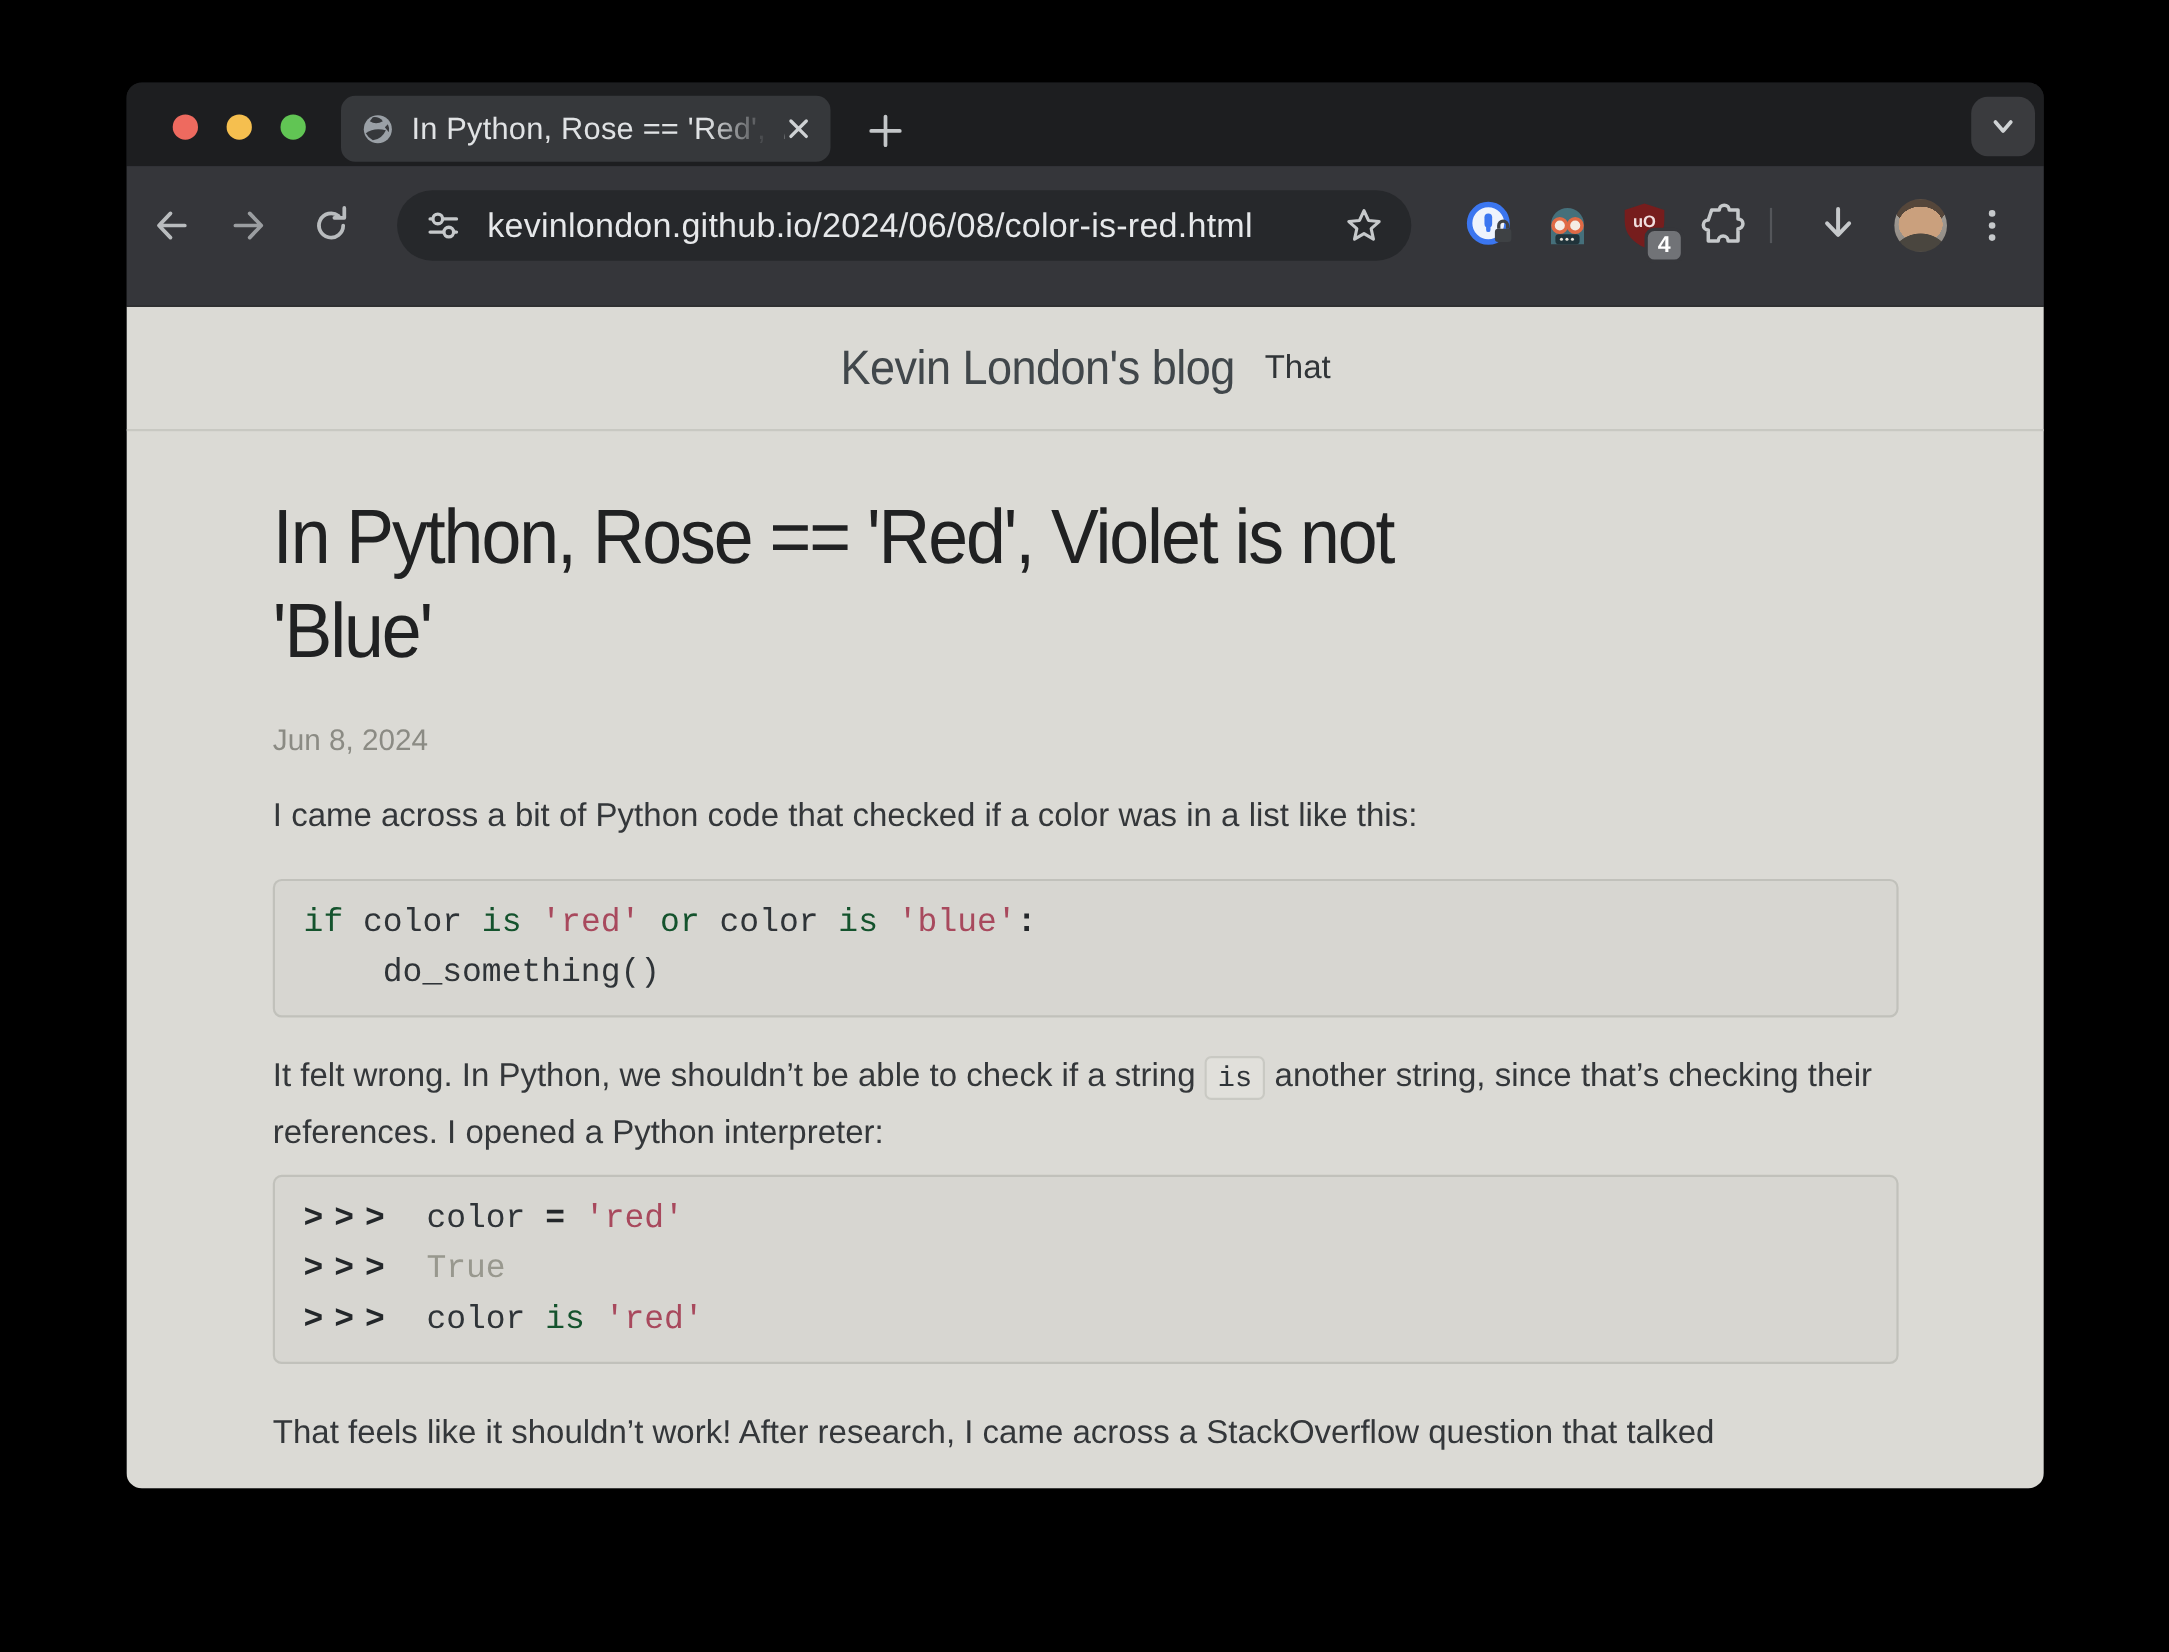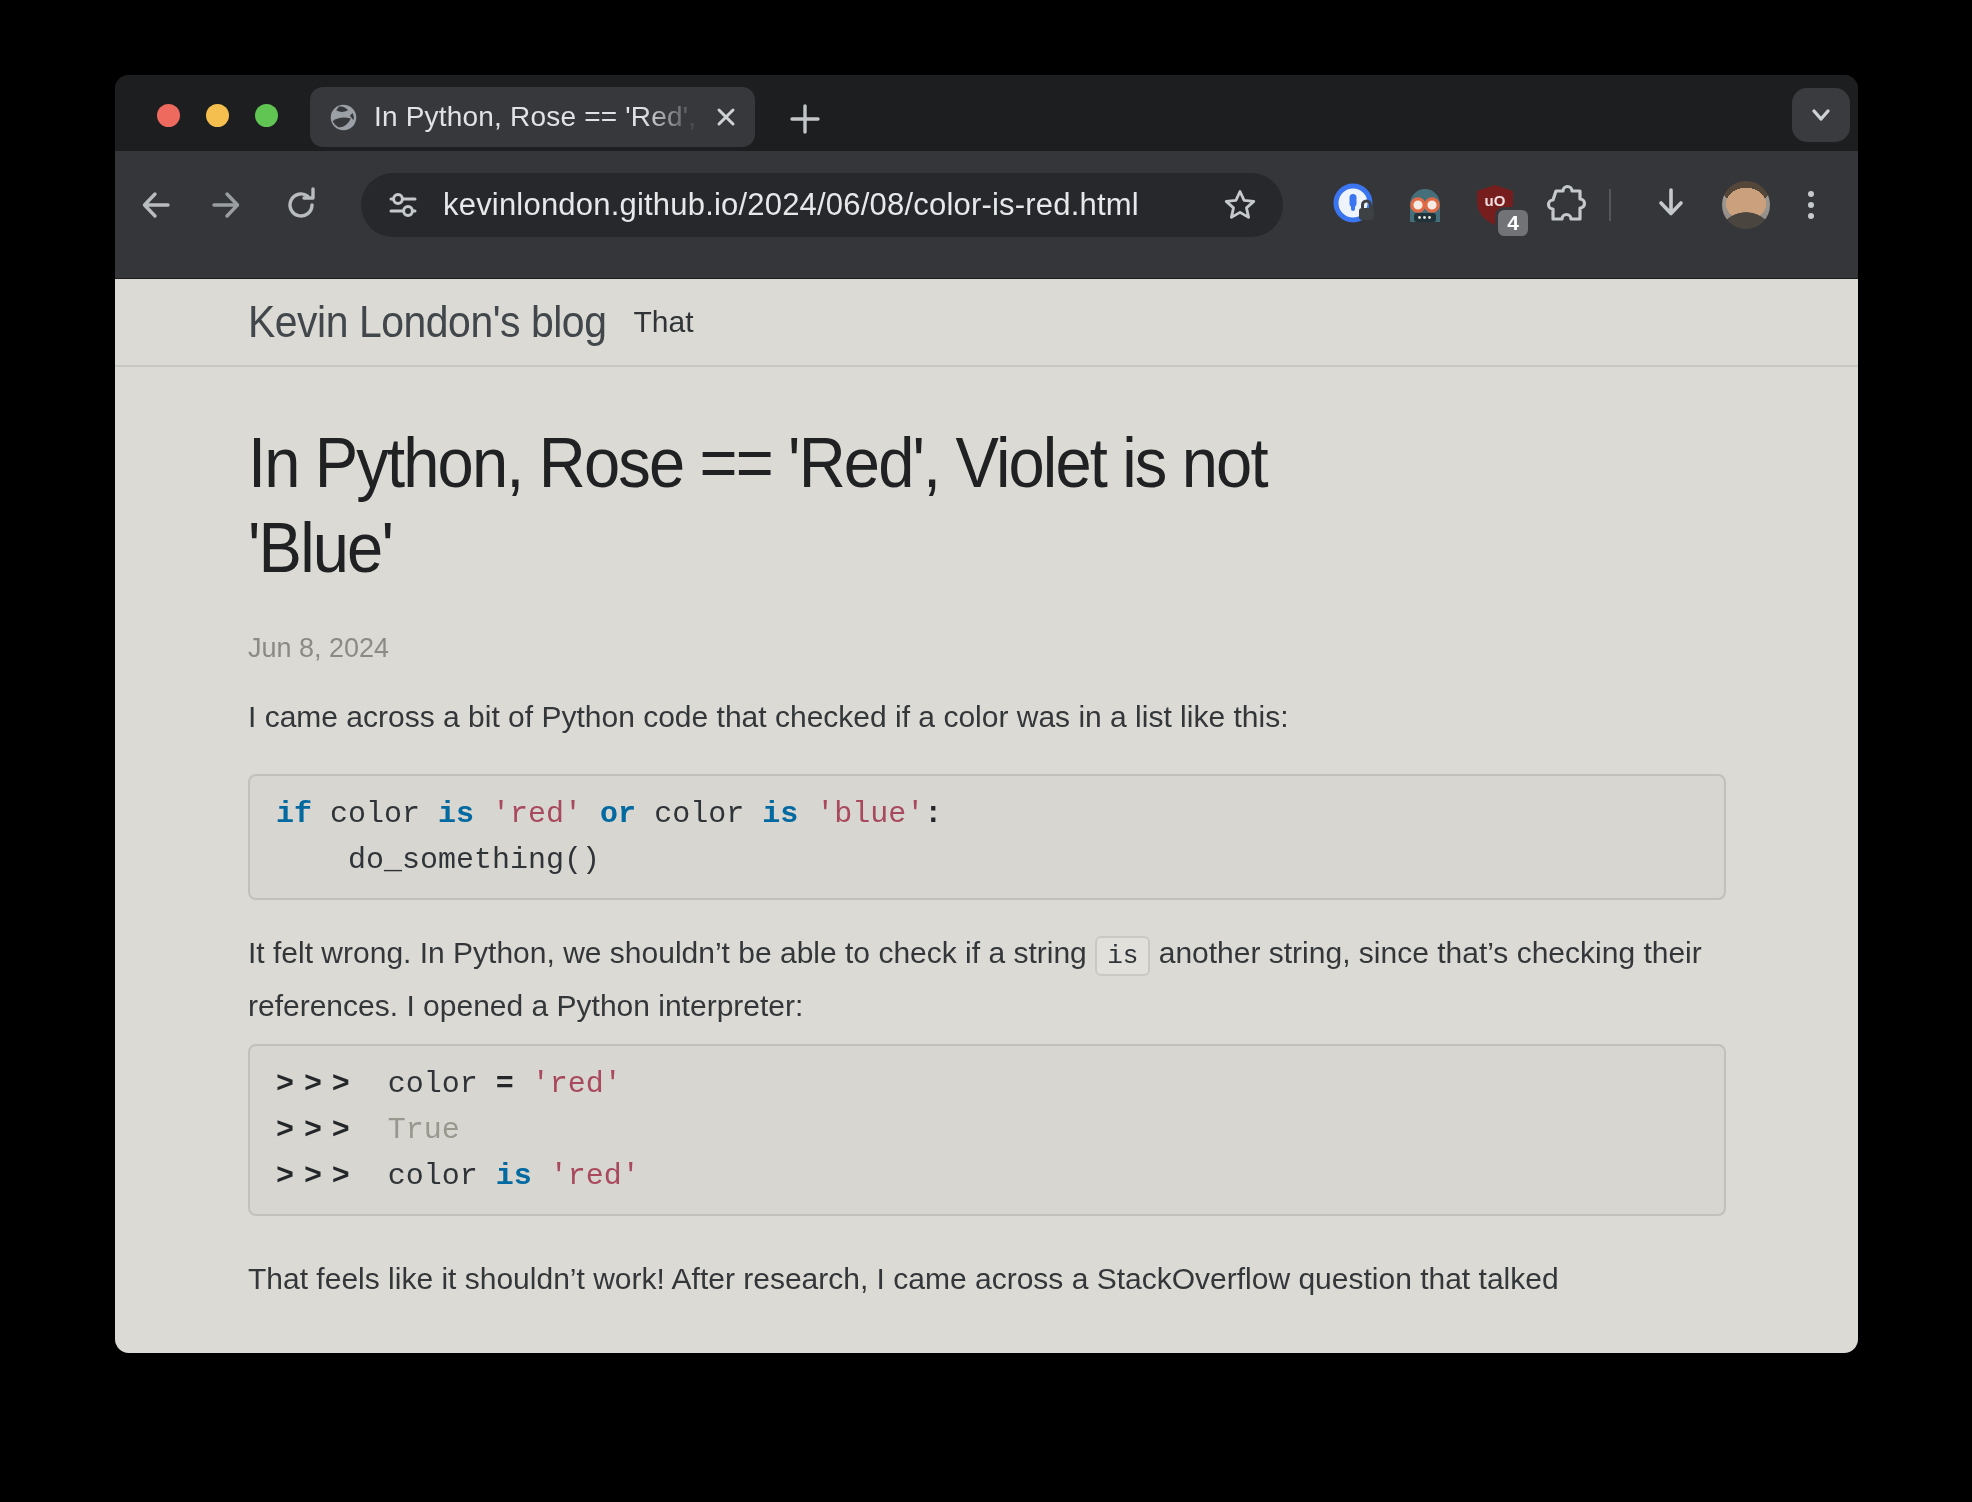--- a/index.html
+++ b/index.html
@@ -53,40 +53,40 @@
   .avatar { position:absolute; left:1607px; top:30px; width:48px; height:48px;
             border-radius:50%; overflow:hidden;
             background:
               radial-gradient(circle at 50% 125%, #4a463f 0 44%, rgba(0,0,0,0) 45%),
               radial-gradient(ellipse 42% 34% at 50% 48%, #caa07d 0 99%, rgba(0,0,0,0) 100%),
               radial-gradient(ellipse 48% 30% at 50% 20%, #55463a 0 99%, rgba(0,0,0,0) 100%),
               linear-gradient(#a8a29b, #8d8882); }
 
   
   .content { position:relative; height:1094px; background:#dbdad5; color:#34373a; }
-  .site-header { height:88px; display:flex; align-items:center;
-                 justify-content:flex-start; padding:0 132px 0 133px;
+  .site-header { height:113px; display:flex; align-items:center;
+                 justify-content:center; padding:0 132px 0 133px;
                  border-bottom:2px solid #c8c8c2; }
   .site-title { font-size:44px; color:#41474b; letter-spacing:-.5px;
                 transform:scaleX(.93); transform-origin:left center; }
   .about { font-size:30px; color:#303437; }
 
   .article { padding:0 132px 0 133px; }
   h1.post-title { margin-top:54px; font-size:70px; line-height:85px; font-weight:400;
                   color:#202122; letter-spacing:-2px; transform:scaleX(.93);
                   transform-origin:left top; }
   .date { margin-top:42px; font-size:27px; color:#8b8b84; }
   .article p { margin-top:28px; font-size:30px; line-height:50px; color:#34373a; }
   .article p.tight { margin-top:38px; }
 
   .codeblock { margin-top:32px; background:#d7d6d1; border:2px solid #c1c1bb;
                border-radius:8px; padding:15px 26px;
                font-family:"Liberation Mono", monospace; font-size:30px; }
   .code-line { height:46px; line-height:46px; white-space:pre; color:#2f3438; }
-  .tk-kw  { font-weight:bold; color:#0369a1; }
+  .tk-kw  { font-weight:normal; color:#14532d; }
   .tk-op  { font-weight:bold; color:#23272a; }
   .tk-str { color:#a8495d; }
   .tk-out { color:#98988e; }
   .tk-prompt { font-weight:bold; color:#23272a; letter-spacing:.33em; }
   .tk-pl  { color:#2f3438; }
 
   code.inline { font-family:"Liberation Mono", monospace; font-size:26px;
                 background:#e1e0db; border:2px solid #c9c9c3; border-radius:6px;
                 padding:3px 10px; color:#2f3438; }
 </style>

